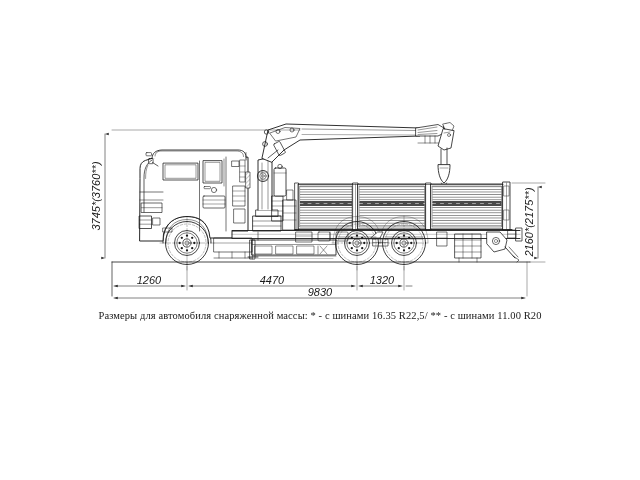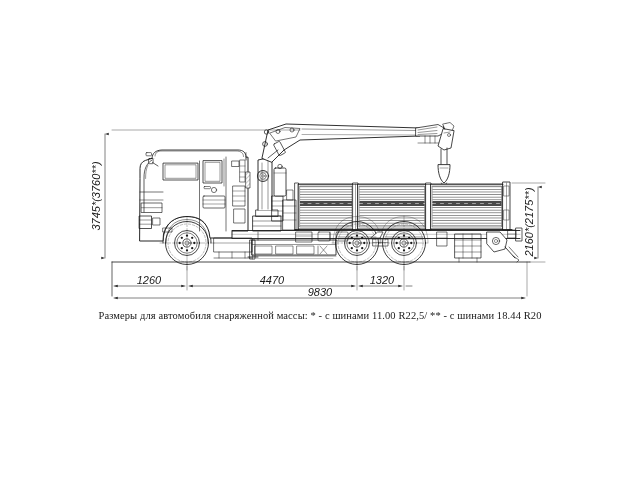--- a/index.html
+++ b/index.html
@@ -405,15 +405,15 @@
       <text x="100" y="196" text-anchor="middle" transform="rotate(-90 100 196)">3745*(3760**)</text>
       <text x="533" y="222" text-anchor="middle" transform="rotate(-90 533 222)">2160*(2175**)</text>
       <text x="149" y="284" text-anchor="middle">1260</text>
       <text x="272" y="284" text-anchor="middle">4470</text>
       <text x="382" y="284" text-anchor="middle">1320</text>
       <text x="320" y="296" text-anchor="middle">9830</text>
     </g>
   </svg>
   </div>
 
-  <div class="caption">Размеры для автомобиля снаряженной массы: * - с шинами 11.00 R22,5/ ** - с шинами 18.44 R20</div>
+  <div class="caption">Размеры для автомобиля снаряженной массы: * - с шинами 16.35 R22,5/ ** - с шинами 11.00 R20</div>
 
 </div>
 
 </body></html>

